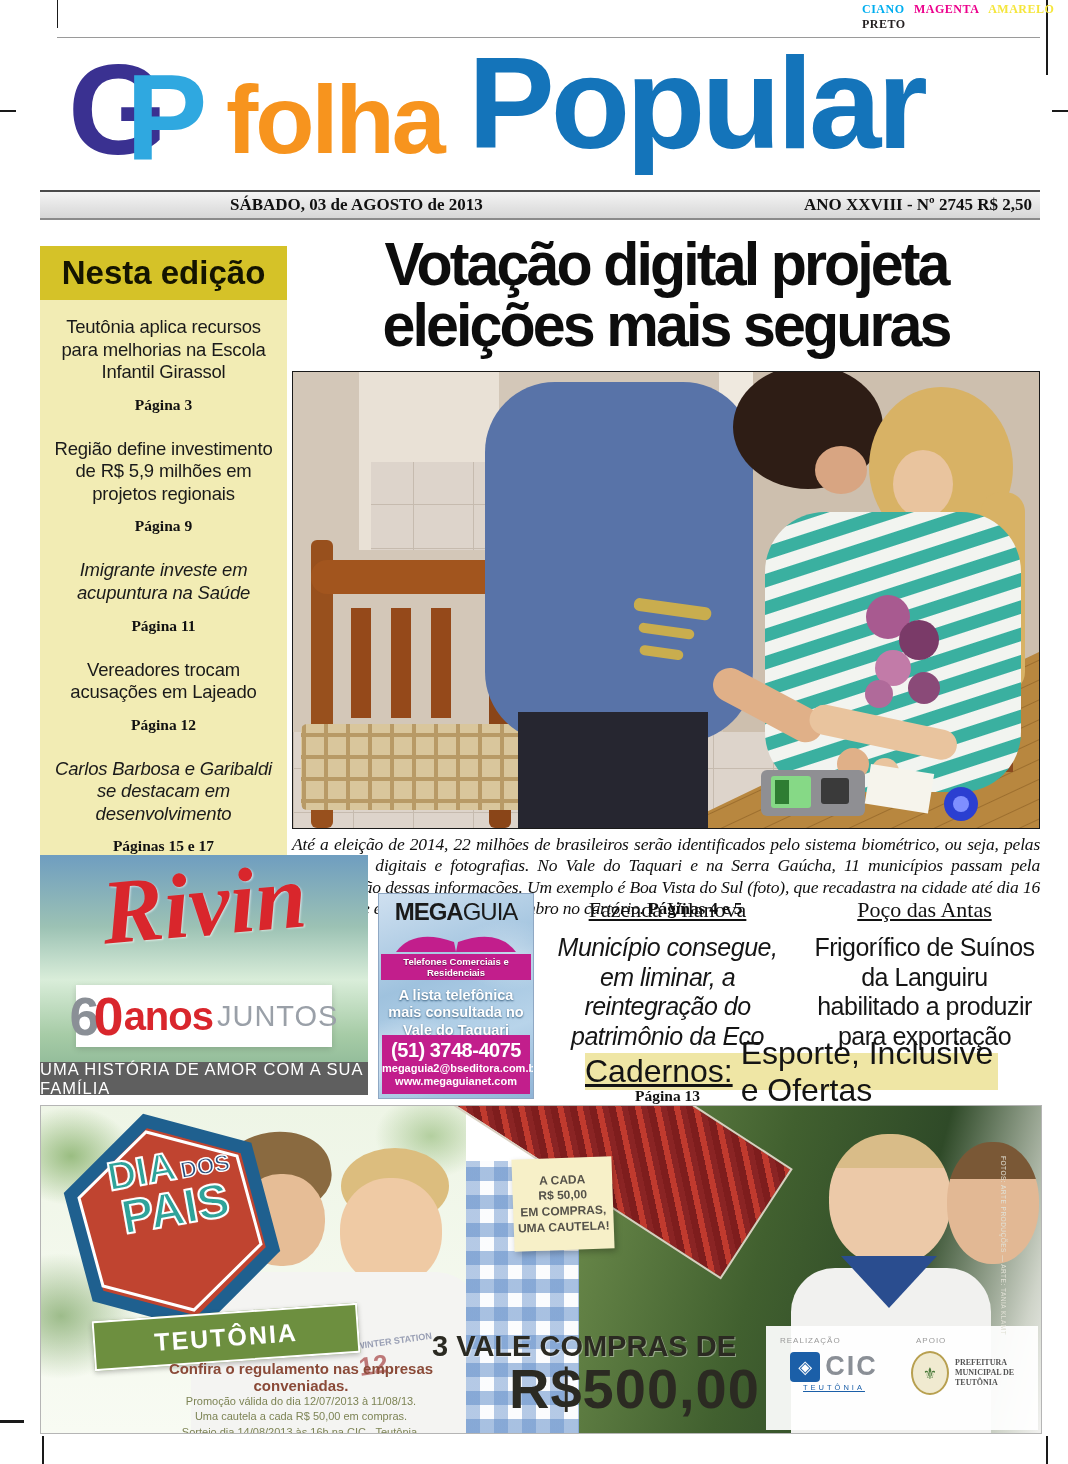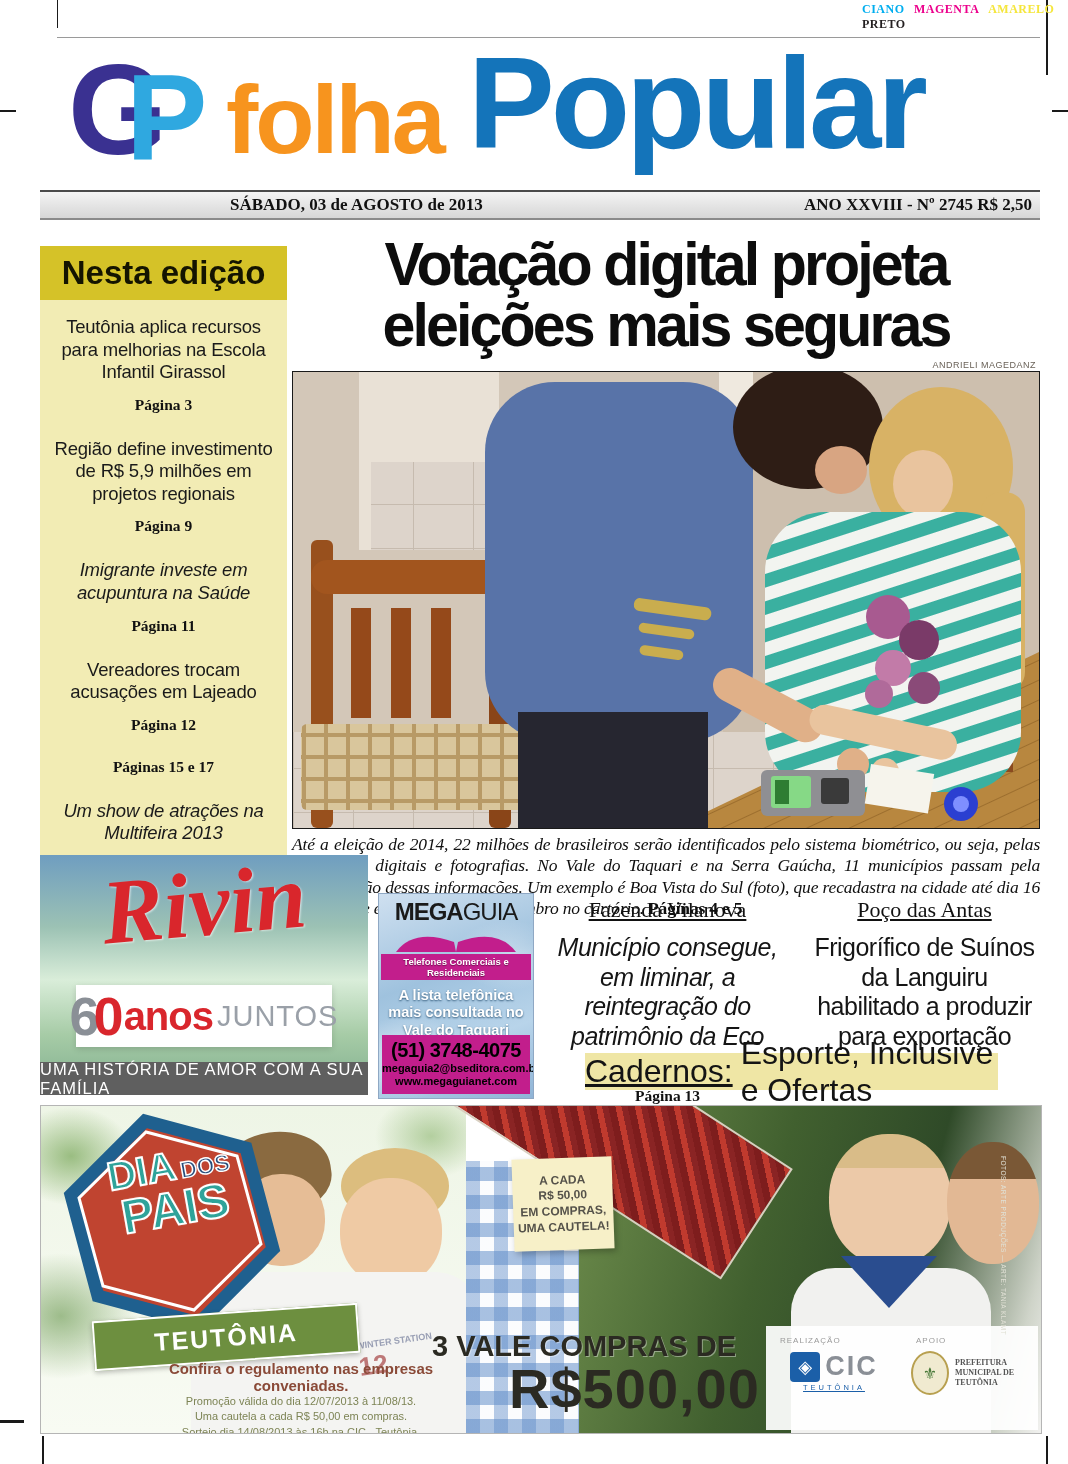--- a/index.html
+++ b/index.html
@@ -74,21 +74,21 @@
         text-align:center;overflow:hidden;}
   .mega .brand{margin-top:4px;font-size:24px;letter-spacing:-1px;color:#1a1a1a;}
   .mega .brand .b1{font-weight:bold;}
   .mega .brand .b2{font-weight:normal;}
   .mega .book{display:block;margin:0 auto;}
   .mega .sub{background:#C21E8C;color:#fff;font-size:9.5px;font-weight:bold;padding:2px 1px;
         margin:0 2px;text-shadow:0 1px 1px #701050;}
   .mega .body{color:#fff;font-weight:bold;font-size:14.5px;line-height:1.2;margin:7px 3px;
         text-shadow:0 1px 2px #335a7a;}
   .mega .phoneblk{position:absolute;left:3px;right:3px;bottom:4px;background:#C21E8C;
-        color:#000000;padding:4px 0 5px;}
+        color:#ffffff;padding:4px 0 5px;}
   .mega .phone{font-size:20px;font-weight:bold;letter-spacing:-.5px;}
   .mega .mail,.mega .site{font-size:11px;font-weight:bold;line-height:1.25;}
   
   .teasers{position:absolute;left:552px;top:897px;width:488px;display:flex;gap:26px;}
   .teaser{flex:1;text-align:center;}
   .teaser .kick{font-family:"Liberation Serif",serif;font-size:22px;color:#111;
         text-decoration:underline;margin-bottom:10px;}
   .teaser .tt{font-size:25px;line-height:1.18;letter-spacing:-.5px;color:#151515;}
   .teaser.it .tt{font-style:italic;}
   .teaser .pg{font-family:"Liberation Serif",serif;font-weight:bold;font-size:15.5px;margin-top:6px;}
@@ -221,34 +221,34 @@
       </div>
       <div class="sb-item it">
         <div class="t">Imigrante investe em acupuntura na Saúde</div>
         <div class="p">Página 11</div>
       </div>
       <div class="sb-item">
         <div class="t">Vereadores trocam acusações em Lajeado</div>
         <div class="p">Página 12</div>
       </div>
       <div class="sb-item it">
+        <div class="t">Carlos Barbosa e Garibaldi se destacam em desenvolvimento</div>
         <div class="p">Páginas 15 e 17</div>
       </div>
       <div class="sb-item it">
         <div class="t">Um show de atrações na Multifeira 2013</div>
         <div class="p">Página 18</div>
       </div>
     </div>
   </aside>
 
   <h1 class="headline" style="margin:0;">
     <div>Votação digital projeta</div>
     <div>eleições mais seguras</div>
   </h1>
-  <div class="pcredit">ANDRIELI MAGEDANZ</div>
 
   <div class="photo">
     <svg width="746" height="456" viewBox="0 0 746 456">
       <defs>
         <pattern id="stripes" width="26" height="26" patternUnits="userSpaceOnUse" patternTransform="rotate(-18)">
           <rect width="26" height="26" fill="#f2f4f0"></rect>
             <rect width="26" height="13" fill="#3ab0a0"></rect>
         </pattern>
         <pattern id="weave" width="22" height="22" patternUnits="userSpaceOnUse">
           <rect width="22" height="22" fill="#d9c69c"></rect>

